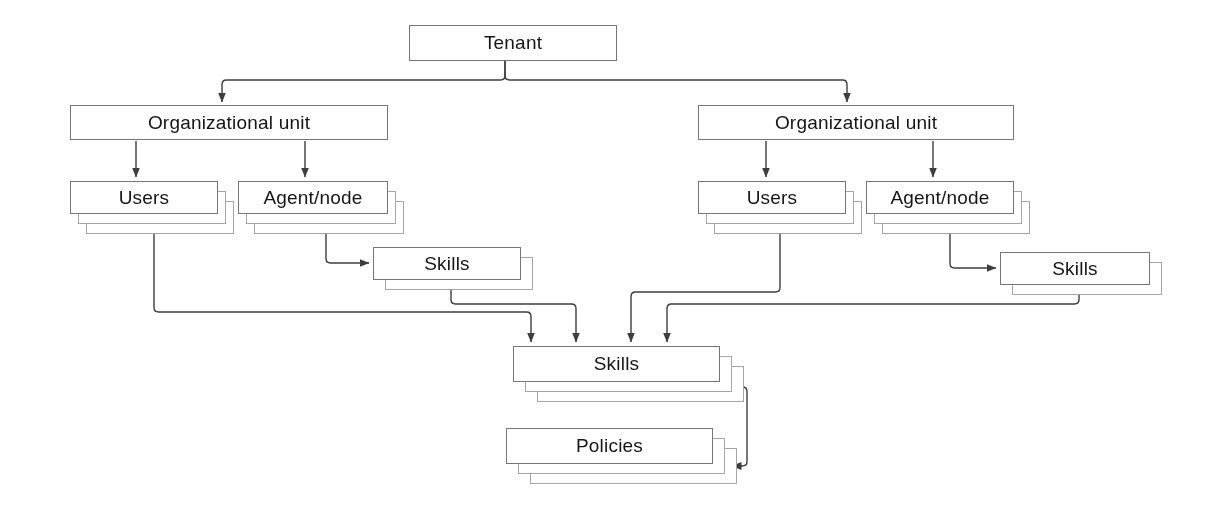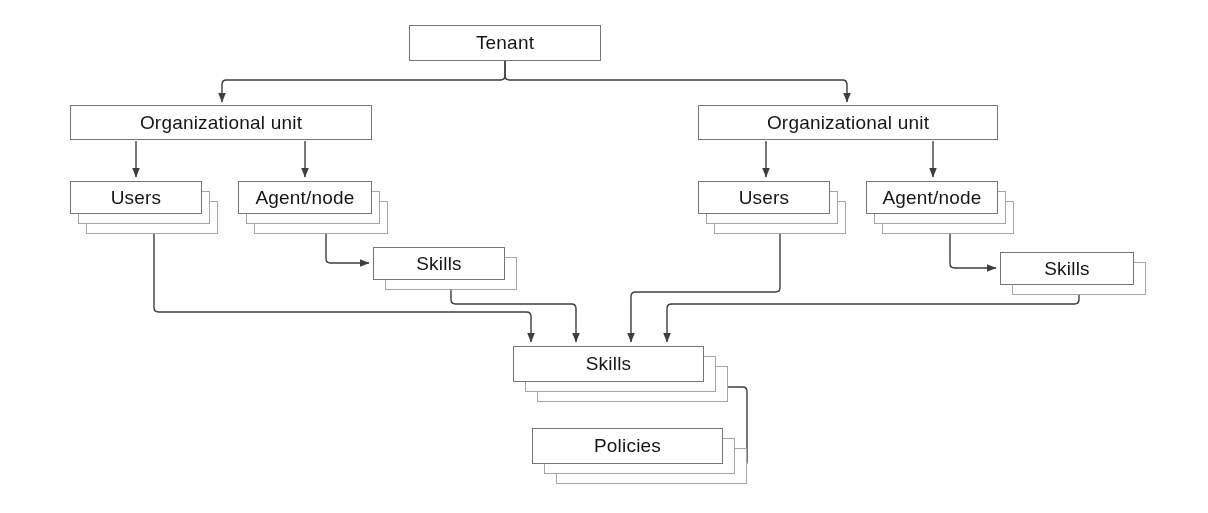--- a/index.html
+++ b/index.html
@@ -23,20 +23,21 @@
     height: 513px;
   }
   svg.wires path {
     fill: none;
     stroke: var(--connector, #3e3e3e);
     stroke-width: 1.4;
     stroke-linejoin: round;
   }
   .node {
     position: absolute;
+    padding-left: 16px;
   }
   .node .layer,
   .node .main {
     position: absolute;
     left: 0;
     top: 0;
     width: 100%;
     height: 100%;
     background: #ffffff;
     box-sizing: border-box;
@@ -65,21 +66,21 @@
   .n-tenant       { left: 409px;  top: 25px;  width: 192px; height: 36px; }
   .n-org-left     { left: 70px;   top: 105px; width: 302px; height: 35px; }
   .n-org-right    { left: 698px;  top: 105px; width: 300px; height: 35px; }
   .n-users-left   { left: 70px;   top: 181px; width: 132px; height: 33px; }
   .n-agent-left   { left: 238px;  top: 181px; width: 134px; height: 33px; }
   .n-skills-left  { left: 373px;  top: 247px; width: 132px; height: 33px; }
   .n-users-right  { left: 698px;  top: 181px; width: 132px; height: 33px; }
   .n-agent-right  { left: 866px;  top: 181px; width: 132px; height: 33px; }
   .n-skills-right { left: 1000px; top: 252px; width: 134px; height: 33px; }
   .n-roles        { left: 513px;  top: 346px; width: 191px; height: 36px; }
-  .n-policies     { left: 532px;  top: 428px; width: 191px; height: 36px; }
+  .n-policies     { left: 506px;  top: 428px; width: 191px; height: 36px; }
 </style>
 </head>
 <body>
 
 <div class="canvas">
 
   <svg class="wires" viewBox="0 0 1208 513" aria-hidden="true">
     <defs>
       <marker id="arrow" viewBox="0 0 10 8" refX="9.5" refY="4" markerUnits="userSpaceOnUse" markerWidth="10" markerHeight="8" orient="auto">
         <path d="M0,0 L10,4 L0,8 Z" style="fill: var(--connector, #3e3e3e); stroke: none;"></path>

